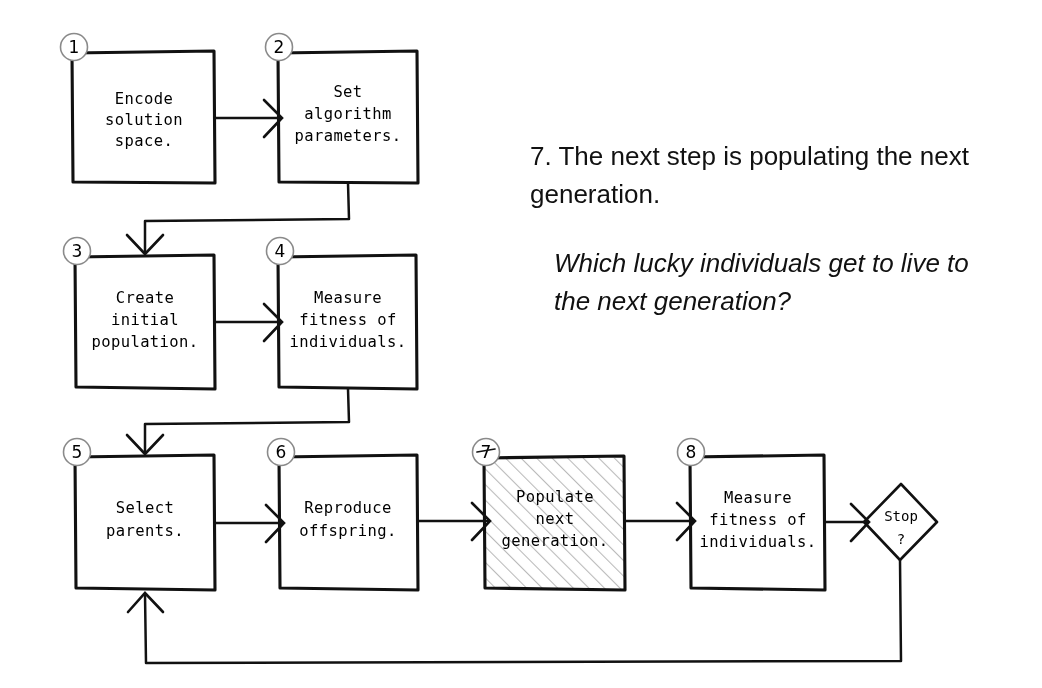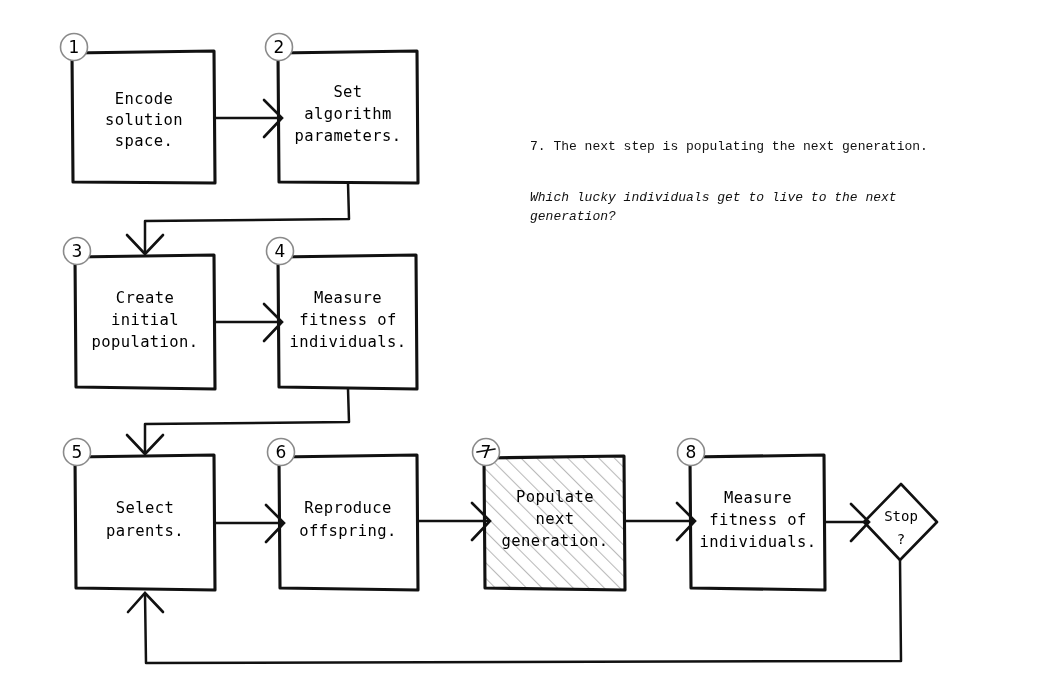--- a/index.html
+++ b/index.html
@@ -69,29 +69,30 @@
   }
   .hatch-rect { fill: url(#hatchPattern); }
 
   .note-block {
     position: absolute;
     left: 530px;
     top: 138px;
     width: 460px;
   }
   .note-para {
-    font-family: Liberation Mono, monospace;
-    font-size: 13px;
+    font-family: Liberation Sans, sans-serif;
+    font-size: 26px;
     line-height: 1.45;
     color: #111111;
     margin: 0;
   }
   .note-para.second {
     font-style: italic;
     margin-top: 32px;
+    margin-left: 24px;
   }
 </style>
 </head>
 <body>
 
 <svg id="canvas" viewBox="0 0 1042 688">
   <defs>
     <pattern id="hatchPattern" patternUnits="userSpaceOnUse" width="11" height="11" patternTransform="rotate(-45)">
       <rect width="11" height="11" fill="#ffffff"></rect>
       <line x1="0" y1="0" x2="0" y2="11" stroke="#b9b9b9" stroke-width="2.1"></line>

